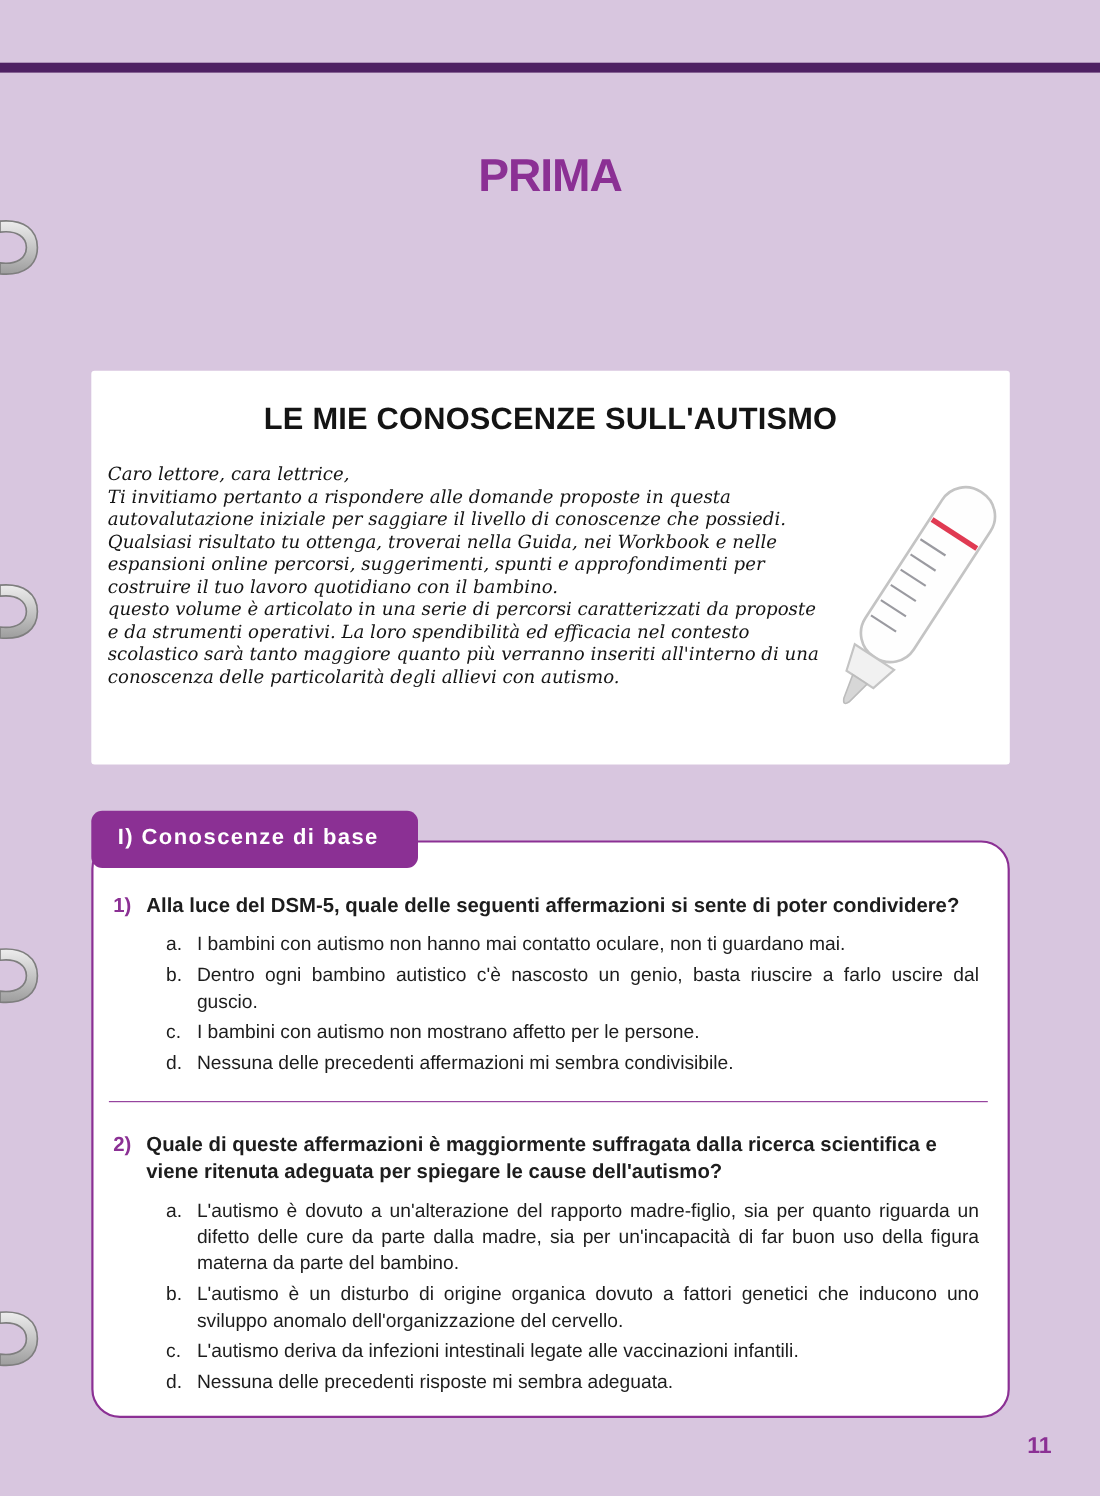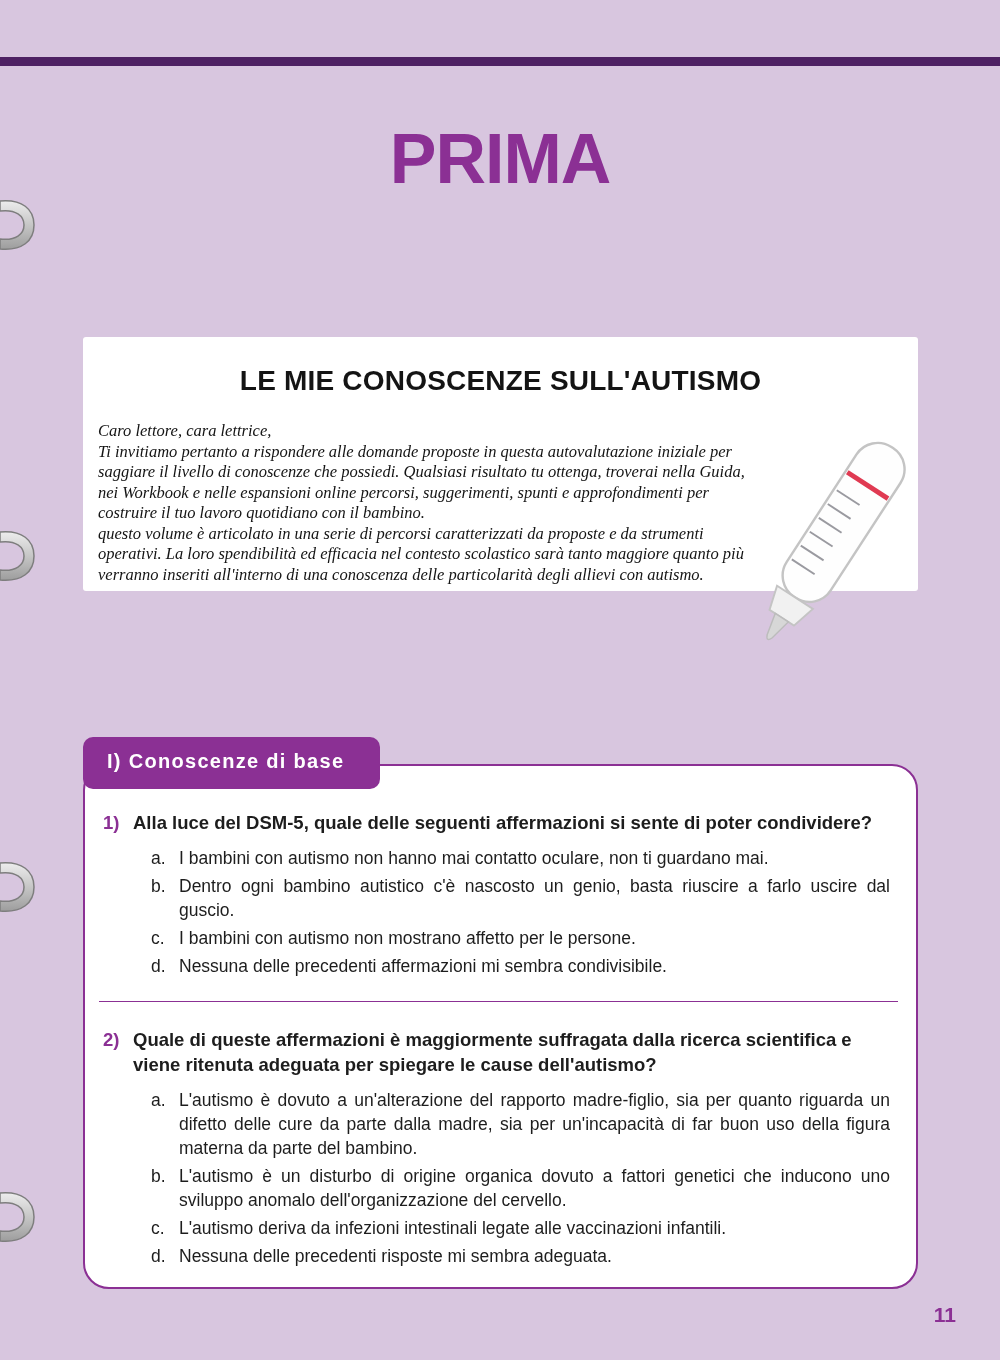--- a/index.html
+++ b/index.html
@@ -9,37 +9,37 @@
     font-family:"Liberation Sans", sans-serif;
     color:#1d1d1d;
   }
   .top-bar {
     position:absolute; top:57px; left:0; width:1000px; height:9px;
     background:#4e2163;
   }
   .main-title {
     position:absolute; top:124px; left:0; width:1000px;
     text-align:center; color:#8b3094; font-weight:bold;
-    font-size:70px; line-height:71px; letter-spacing:-1px;
+    font-size:42px; line-height:71px; letter-spacing:-1px;
   }
   
   .intro-box {
-    position:absolute; left:83px; top:337px; width:835px; height:254px;
+    position:absolute; left:83px; top:337px; width:835px; height:358px;
     background:#ffffff; border-radius:3px;
   }
   .intro-title {
     text-align:center; font-size:28px; font-weight:bold; color:#141414;
     margin:0; padding-top:28px; letter-spacing:0.2px;
   }
   .intro-text {
     position:absolute; left:15px; top:84px; width:650px;
     font-family:"DejaVu Serif", serif; font-style:italic;
     font-size:16.5px; line-height:20.5px; color:#141414;
   }
-  .intro-text p { margin:0;font-family:Liberation Serif, serif; }
+  .intro-text p { margin:0; }
   .intro-text p.gap-before { margin-top:19px; }
   .thermo {
     position:absolute; right:8px; top:80px; width:165px; height:265px;
   }
   
   .section-tab {
     position:absolute; left:83px; top:737px; width:297px; height:52px;
     background:#8b3094; border-radius:10px; z-index:3;
     color:#ffffff; font-weight:bold; font-size:20px; letter-spacing:1.3px;
     line-height:48px; padding-left:24px; box-sizing:border-box;

